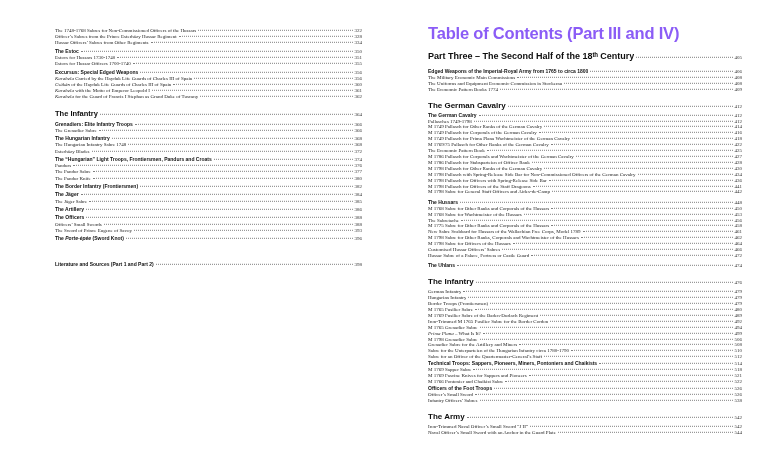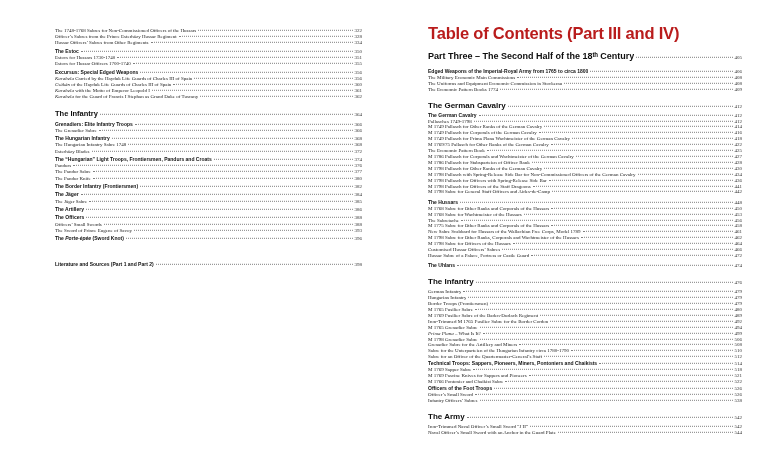--- a/index.html
+++ b/index.html
@@ -4,21 +4,21 @@
 <style>
   html,body{margin:0;padding:0;background:#ffffff;}
   .canvas{position:relative;width:771px;height:457px;background:#ffffff;overflow:hidden;
           font-family:"Liberation Serif",serif;color:#1d1d1d;}
   .col{position:absolute;}
   .col-left{left:55px;top:28px;width:307px;}
   .col-right{left:428px;top:24px;width:314px;}
 
   .page-title{font-family:"Liberation Sans",sans-serif;font-weight:bold;
               font-size:16.5px;line-height:18px;letter-spacing:-0.2px;
-              margin:0 0 9px 0;color:#b91c1c;white-space:nowrap;}
+              margin:0 0 9px 0;color:#8b5cf6;white-space:nowrap;}
 
   .toc-row{display:flex;align-items:baseline;
            font-family:"Liberation Serif",serif;font-size:5px;line-height:6.2px;
            color:#222;}
   .col-right .toc-row{line-height:5.9px;}
   .toc-row .label{white-space:nowrap;overflow:hidden;}
   .toc-row .leader{flex:1 1 auto;min-width:4px;border-bottom:1px dotted #808080;
                    margin:0 2px;transform:translateY(-1.2px);}
   .toc-row .pagenum{white-space:nowrap;font-family:"Liberation Serif",serif;
                     font-weight:normal;font-size:5px;color:#333;}

